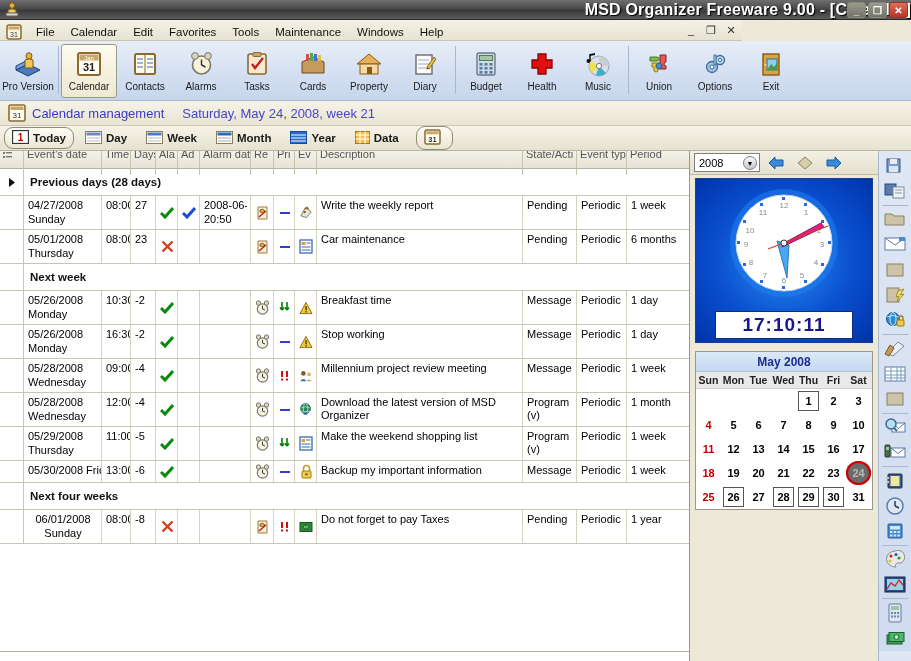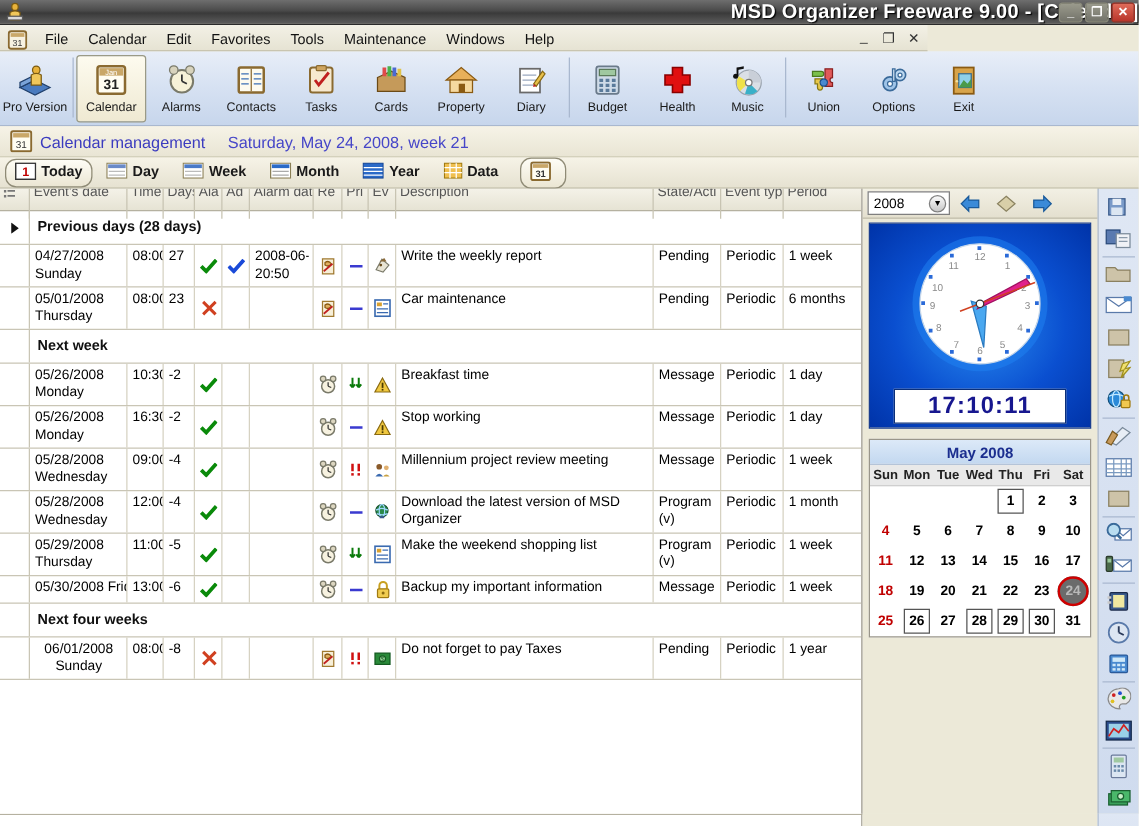--- a/index.html
+++ b/index.html
@@ -203,45 +203,45 @@
         <rect x="3.5" y="3.5" width="19" height="6" fill="#c9a768"></rect>
         <text x="13" y="9" font-size="6" text-anchor="middle" fill="#fff" font-family="Liberation Sans, sans-serif">Jan</text>
         <text x="13" y="20" font-size="11" font-weight="bold" text-anchor="middle" fill="#222" font-family="Liberation Sans, sans-serif">31</text>
       </svg>
     </div>
     <div class="lb">Calendar</div>
   </div>
 
   <div class="tbtn">
     <div class="ic">
-      <svg width="27" height="26" viewBox="0 0 27 26">
-        <circle cx="13.5" cy="14" r="9" fill="#f7f2d8" stroke="#7a7a6a" stroke-width="1.6"></circle>
-        <circle cx="7" cy="5" r="3.4" fill="#d8d3bd" stroke="#7a7a6a"></circle>
-        <circle cx="20" cy="5" r="3.4" fill="#d8d3bd" stroke="#7a7a6a"></circle>
-        <line x1="13.5" y1="14" x2="13.5" y2="8.5" stroke="#333" stroke-width="1.4"></line>
-        <line x1="13.5" y1="14" x2="17.5" y2="16" stroke="#333" stroke-width="1.4"></line>
-      </svg>
-    </div>
-    <div class="lb">Alarms</div>
-  </div>
-
-  <div class="tbtn">
-    <div class="ic">
       <svg width="26" height="26" viewBox="0 0 26 26">
         <rect x="3" y="3" width="20" height="20" rx="1.5" fill="#fdfbef" stroke="#8a6a30" stroke-width="2"></rect>
         <line x1="13" y1="4" x2="13" y2="22" stroke="#8a6a30"></line>
         <line x1="5" y1="8" x2="11" y2="8" stroke="#3a6fb5"></line>
         <line x1="5" y1="12" x2="11" y2="12" stroke="#3a6fb5"></line>
         <line x1="5" y1="16" x2="11" y2="16" stroke="#3a6fb5"></line>
         <line x1="15" y1="8" x2="21" y2="8" stroke="#3a6fb5"></line>
         <line x1="15" y1="12" x2="21" y2="12" stroke="#3a6fb5"></line>
         <line x1="15" y1="16" x2="21" y2="16" stroke="#3a6fb5"></line>
       </svg>
     </div>
     <div class="lb">Contacts</div>
+  </div>
+
+  <div class="tbtn">
+    <div class="ic">
+      <svg width="27" height="26" viewBox="0 0 27 26">
+        <circle cx="13.5" cy="14" r="9" fill="#f7f2d8" stroke="#7a7a6a" stroke-width="1.6"></circle>
+        <circle cx="7" cy="5" r="3.4" fill="#d8d3bd" stroke="#7a7a6a"></circle>
+        <circle cx="20" cy="5" r="3.4" fill="#d8d3bd" stroke="#7a7a6a"></circle>
+        <line x1="13.5" y1="14" x2="13.5" y2="8.5" stroke="#333" stroke-width="1.4"></line>
+        <line x1="13.5" y1="14" x2="17.5" y2="16" stroke="#333" stroke-width="1.4"></line>
+      </svg>
+    </div>
+    <div class="lb">Alarms</div>
   </div>
 
   <div class="tbtn">
     <div class="ic">
       <svg width="26" height="26" viewBox="0 0 26 26">
         <rect x="4" y="3" width="18" height="20" rx="2" fill="#f6e9cf" stroke="#8a6a30" stroke-width="1.6"></rect>
         <rect x="9" y="1.5" width="8" height="4" rx="1" fill="#cfa55f" stroke="#8a6a30"></rect>
         <path d="M8 13 L11 17 L19 7" fill="none" stroke="#c02020" stroke-width="2.3"></path>
       </svg>
     </div>

